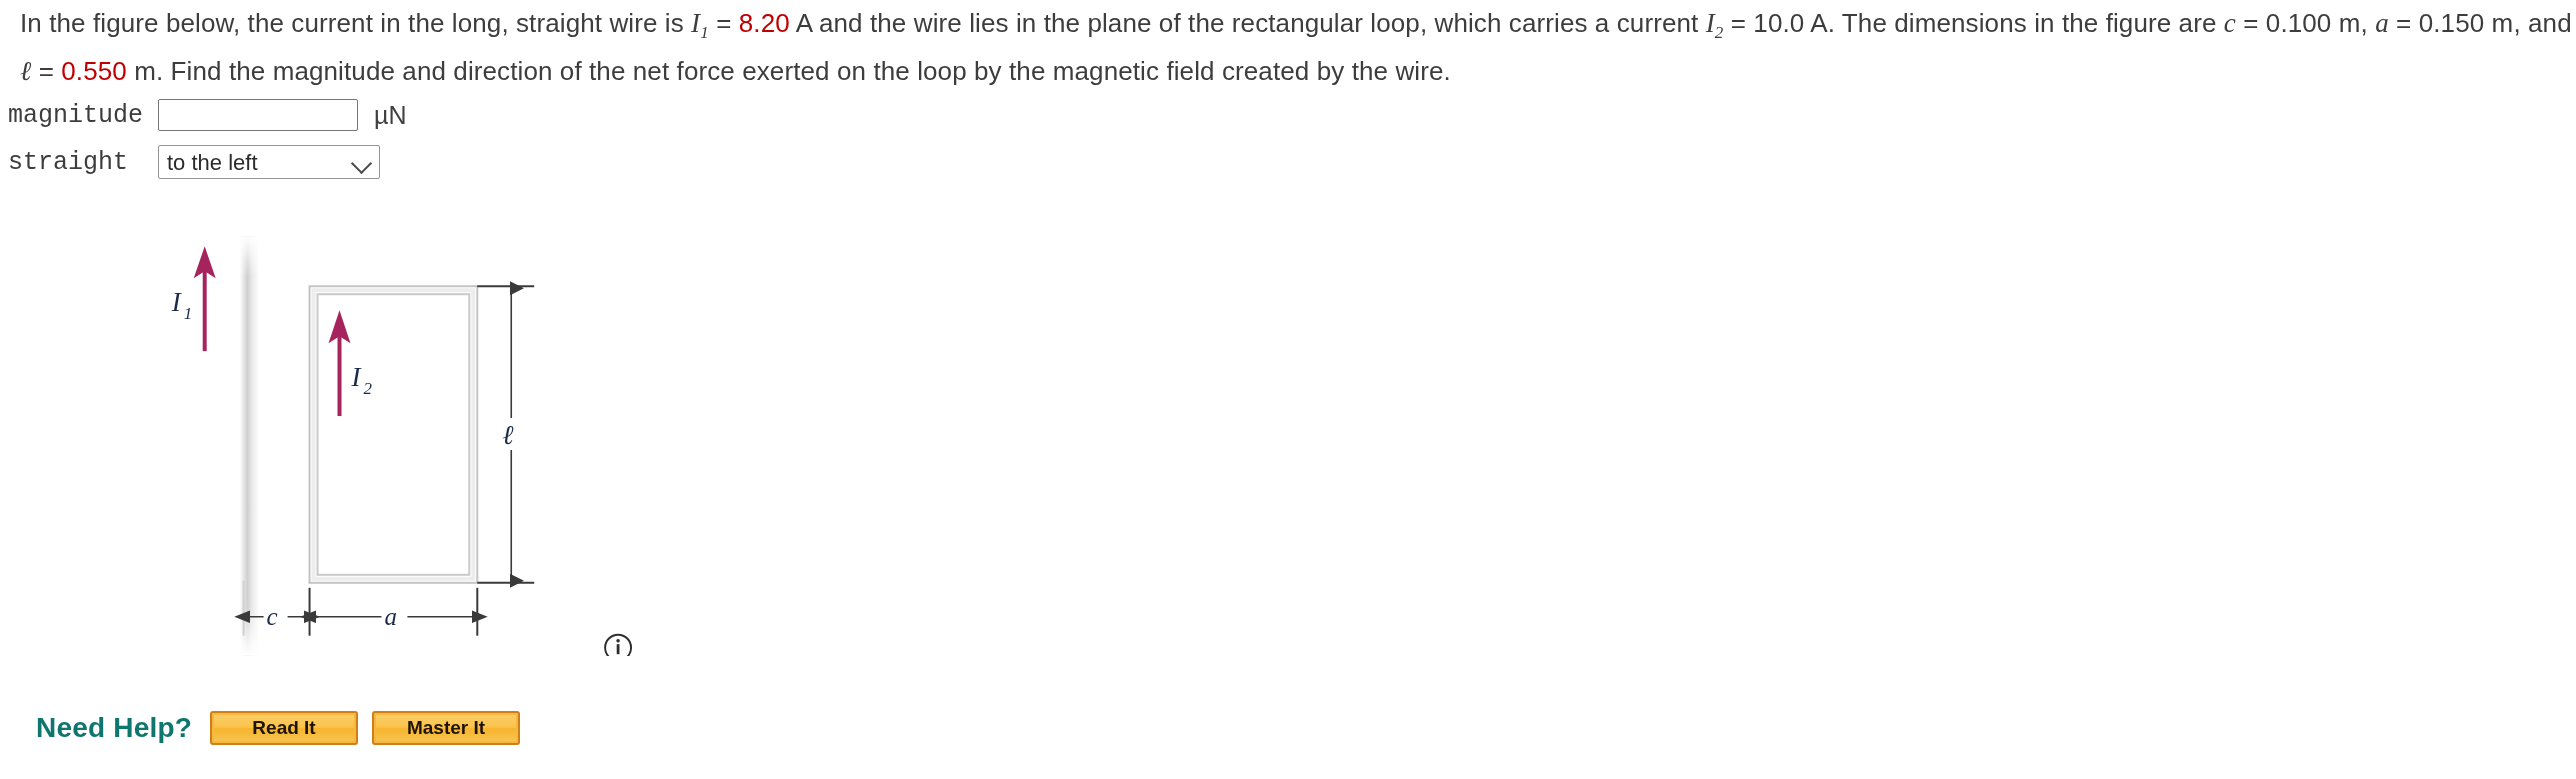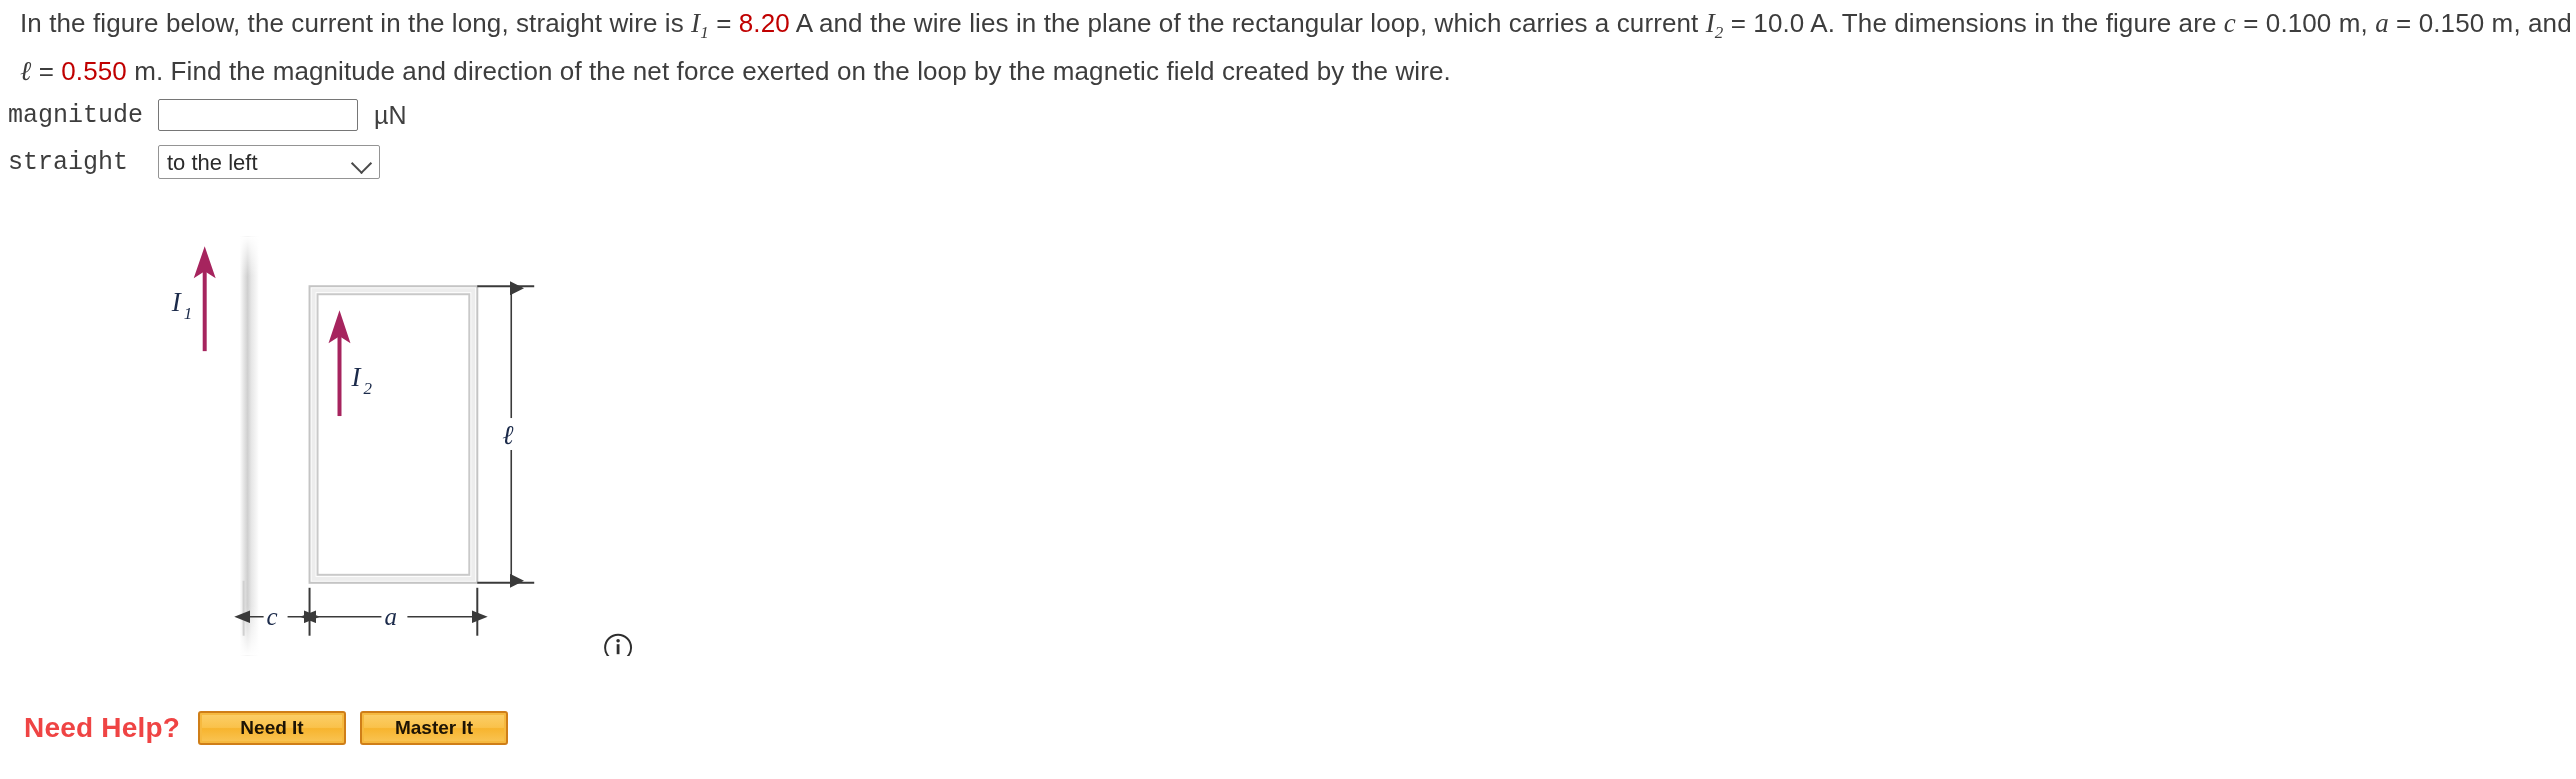--- a/index.html
+++ b/index.html
@@ -127,23 +127,24 @@
   .need-help {
     position: absolute;
     left: 24px;
     top: 711px;
     display: flex;
     align-items: center;
   }
   .need-help-label {
     font-size: 28px;
     font-weight: bold;
-    color: #ef4444;
+    color: #0f766e;
     letter-spacing: 0.2px;
     margin-right: 18px;
+    margin-left: 12px;
   }
   .help-btn {
     width: 148px;
     height: 34px;
     margin-right: 14px;
     border: 2px solid #cf7e18;
     border-radius: 3px;
     background: linear-gradient(to bottom, #fbc95f 0%, #f9bc3f 45%, #f6ad23 55%, #f9c košt 100%);
     background: linear-gradient(to bottom, #fccf6a 0%, #fac24b 48%, #f7b42e 52%, #f9c556 100%);
     box-shadow: inset 0 0 0 2px #f6b93f;
@@ -260,16 +261,16 @@
   <g>
     <circle cx="619" cy="412" r="13" fill="none" stroke="#2e2e2e" stroke-width="2"></circle>
     <circle cx="619" cy="405" r="1.8" fill="#2e2e2e"></circle>
     <rect x="617.6" y="408.5" width="2.8" height="10" fill="#2e2e2e"></rect>
   </g>
 </svg>
 </div>
 
 <div class="need-help">
   <span class="need-help-label">Need Help?</span>
-  <button class="help-btn">Need It</button>
+  <button class="help-btn">Read It</button>
   <button class="help-btn">Master It</button>
 </div>
 
 
 </body></html>

